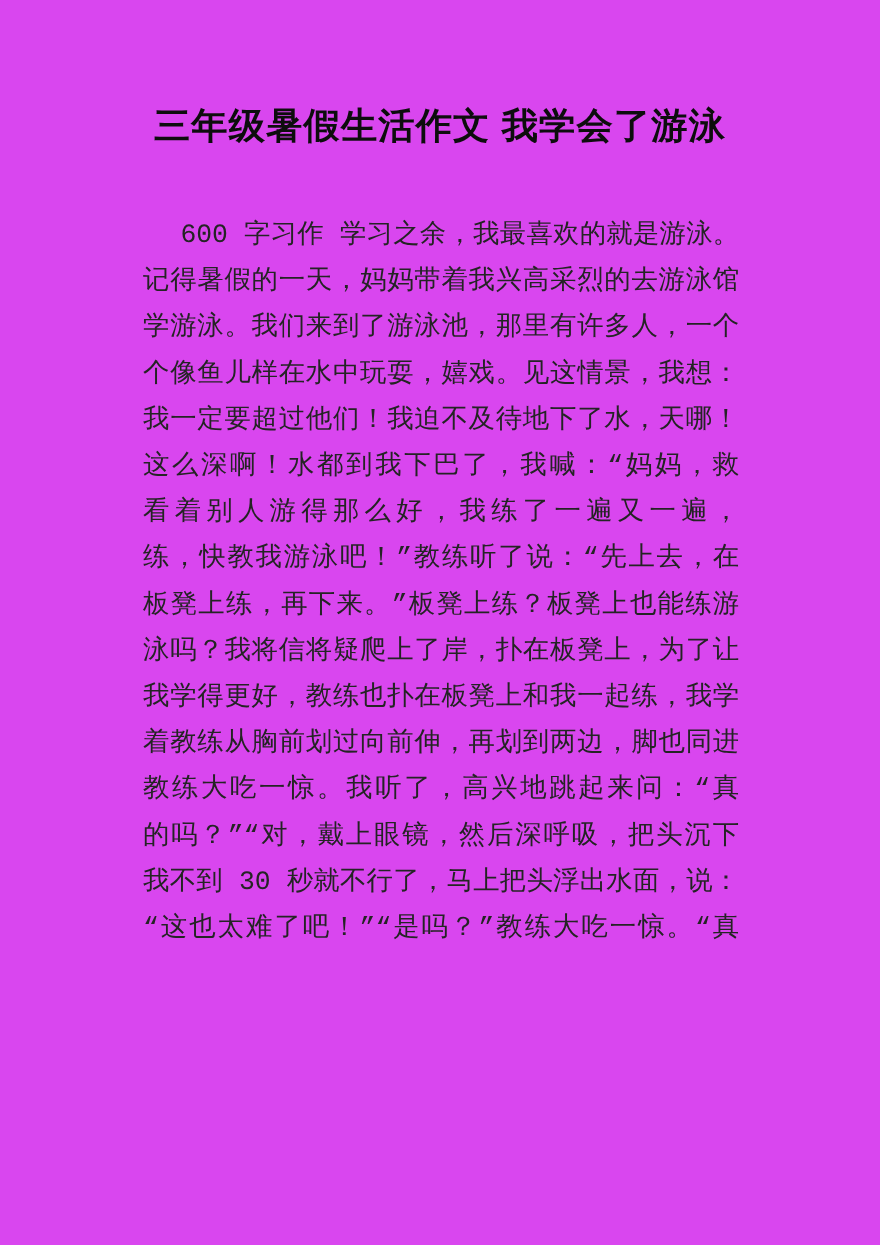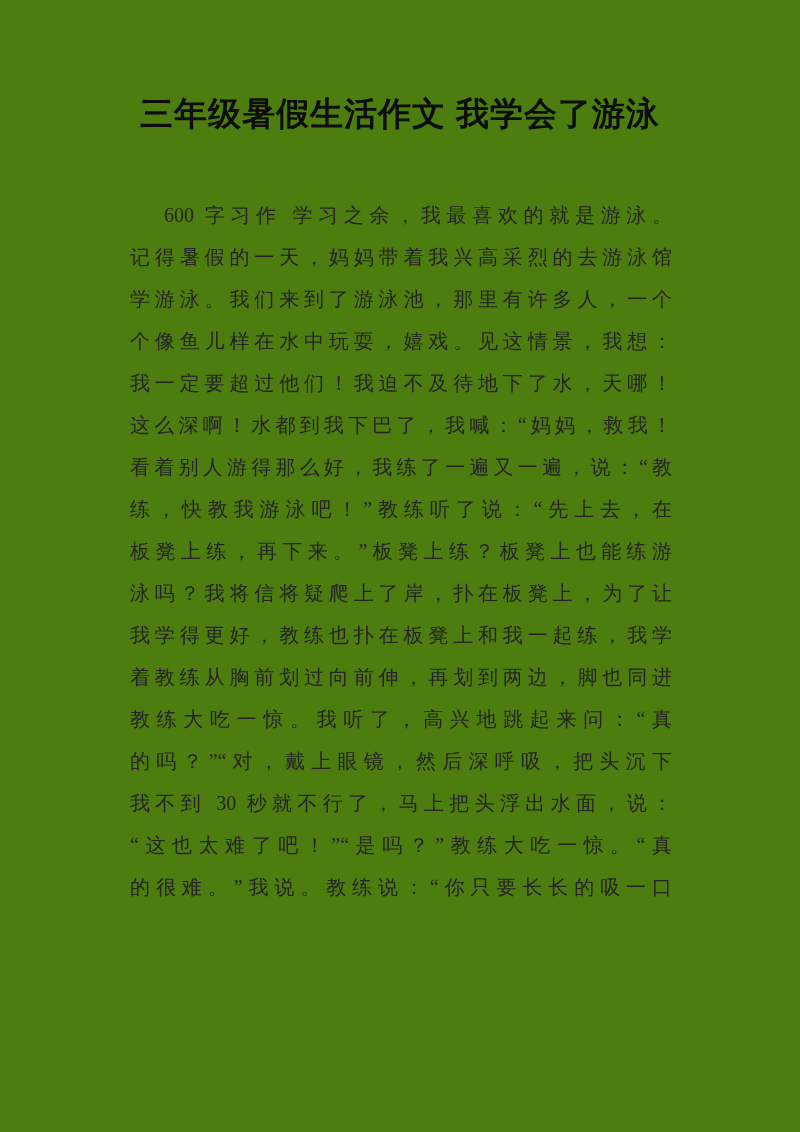--- a/index.html
+++ b/index.html
@@ -4,21 +4,21 @@
 <style>
   html, body {
     margin: 0;
     padding: 0;
     background: #ffffff;
   }
   .page {
     position: relative;
     width: 800px;
     height: 1132px;
-    background: #4d7c0f;
+    background: #d946ef;
     overflow: hidden;
     font-family: "Liberation Serif", "DejaVu Serif", serif;
   }
   .doc-title {
     position: absolute;
     top: 92px;
     left: 0;
     right: 0;
     margin: 0;
     text-align: center;
@@ -26,22 +26,23 @@
     font-weight: 900;
     font-size: 33px;
     letter-spacing: 1px;
     color: #0d0d0d;
   }
   .doc-body {
     position: absolute;
     top: 194px;
     left: 130px;
     width: 542px;
-    font-size: 20px;
+    font-size: 24px;
     color: #242424;
+    font-family: Liberation Mono, monospace;
   }
   .body-line {
     height: 42px;
     line-height: 42px;
     overflow: hidden;
     text-align: justify;
     text-align-last: justify;
     white-space: normal;
   }
   
@@ -70,15 +71,14 @@
       <div class="body-line">看着别人游得那么好，我练了一遍又一遍，说：“教</div>
       <div class="body-line">练，快教我游泳吧！”教练听了说：“先上去，在</div>
       <div class="body-line">板凳上练，再下来。”板凳上练？板凳上也能练游</div>
       <div class="body-line">泳吗？我将信将疑爬上了岸，扑在板凳上，为了让</div>
       <div class="body-line">我学得更好，教练也扑在板凳上和我一起练，我学</div>
       <div class="body-line">着教练从胸前划过向前伸，再划到两边，脚也同进</div>
       <div class="body-line">教练大吃一惊。我听了，高兴地跳起来问：“真</div>
       <div class="body-line">的吗？”“对，戴上眼镜，然后深呼吸，把头沉下</div>
       <div class="body-line">我不到 30 秒就不行了，马上把头浮出水面，说：</div>
       <div class="body-line">“这也太难了吧！”“是吗？”教练大吃一惊。“真</div>
-      <div class="body-line">的很难。”我说。教练说：“你只要长长的吸一口</div>
     </div>
 </div>
 
 </body></html>

